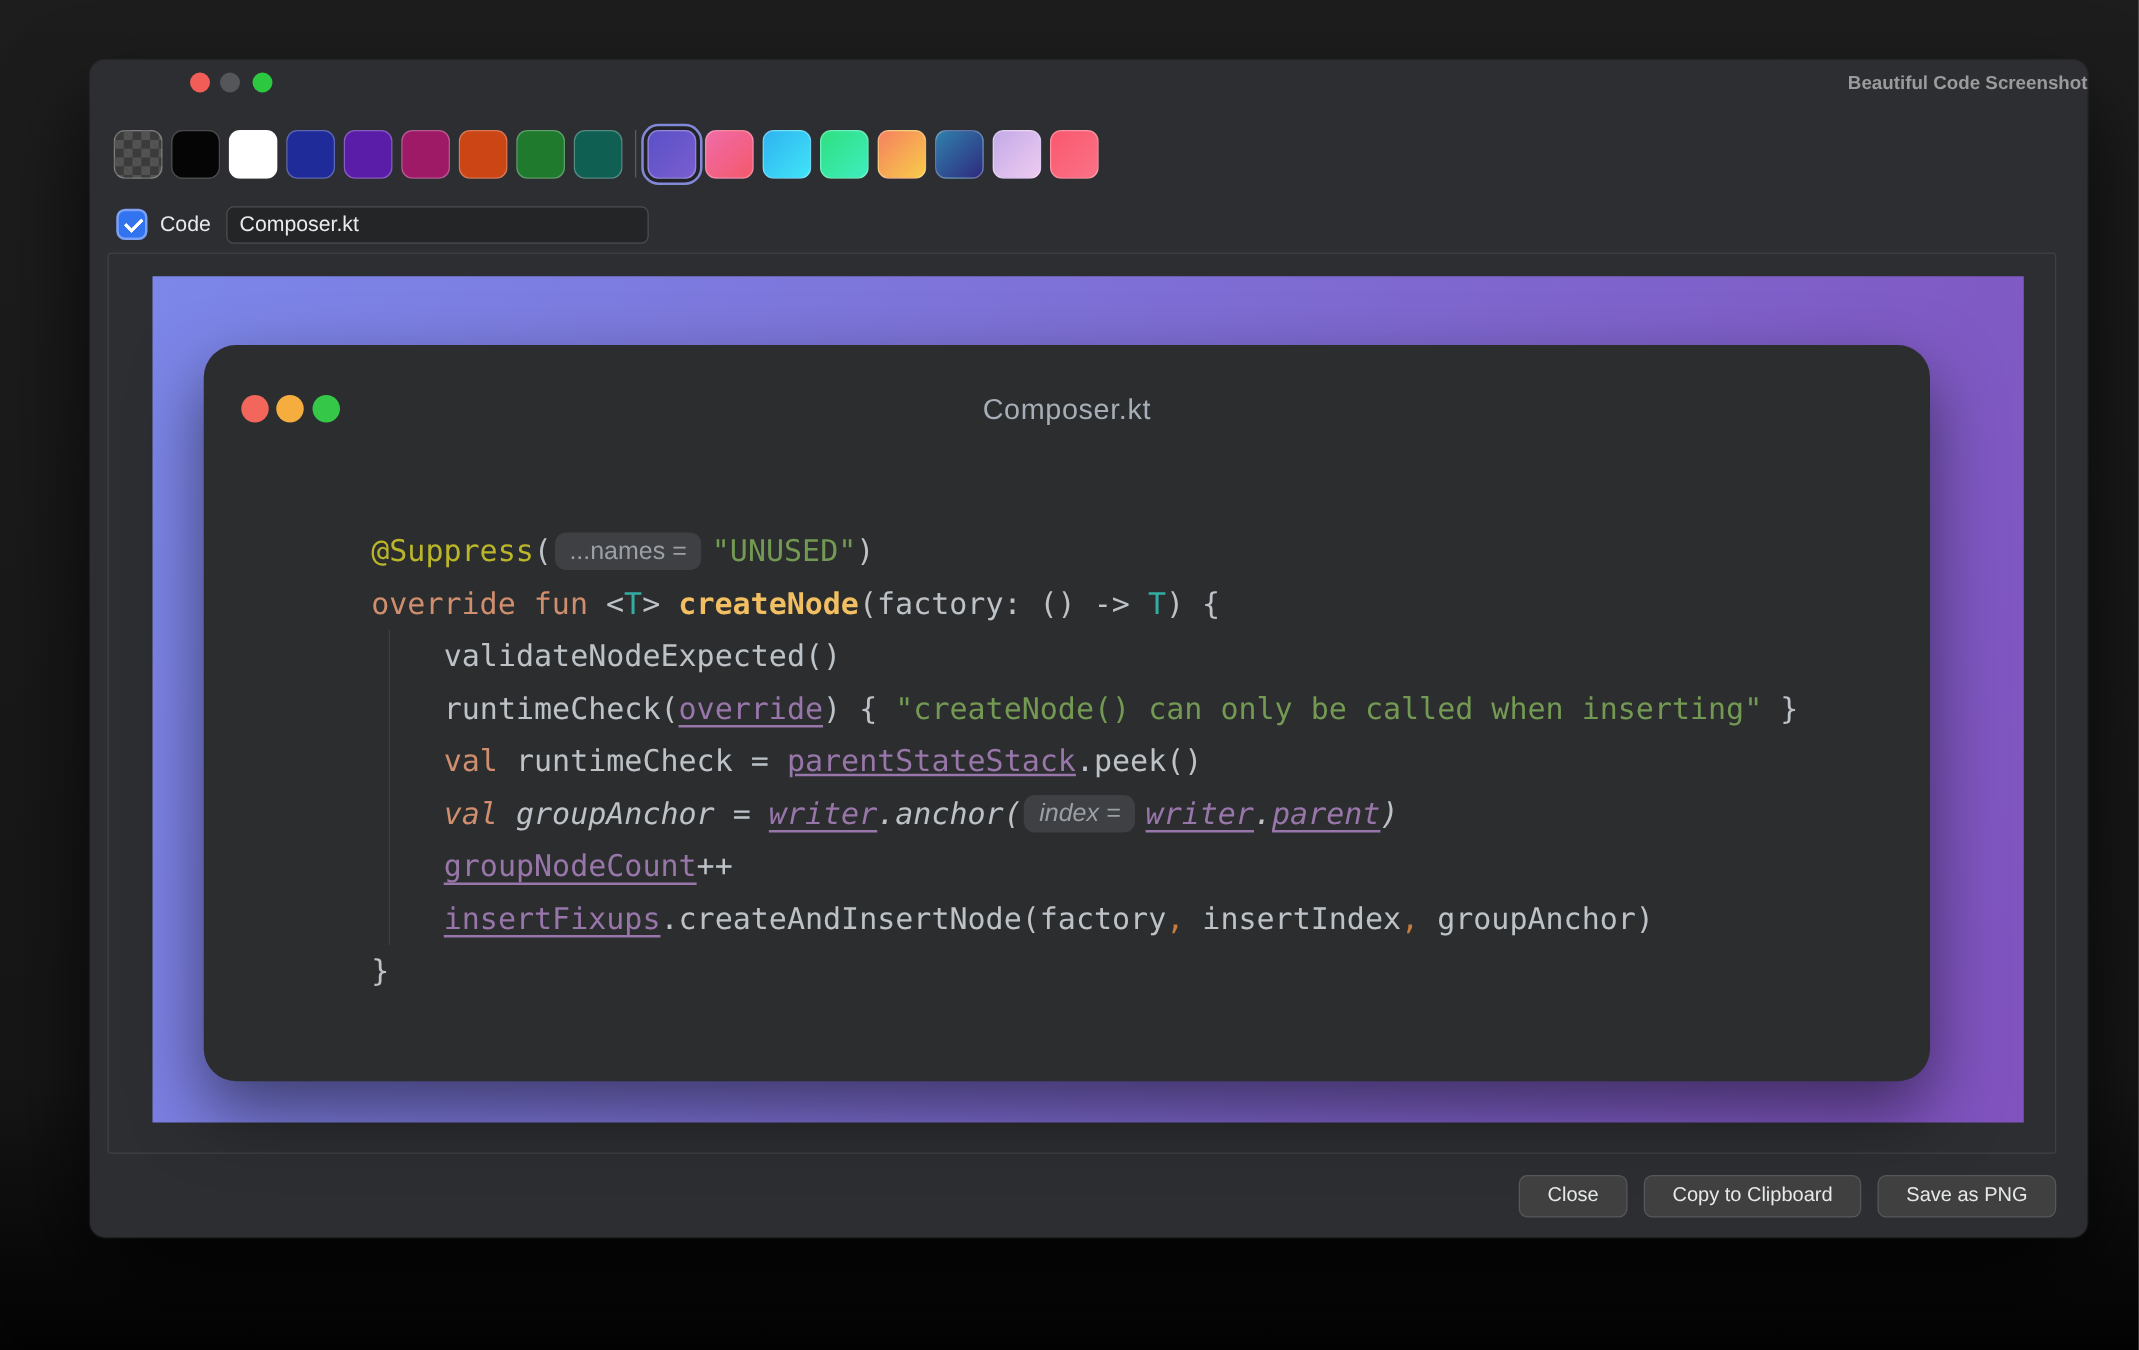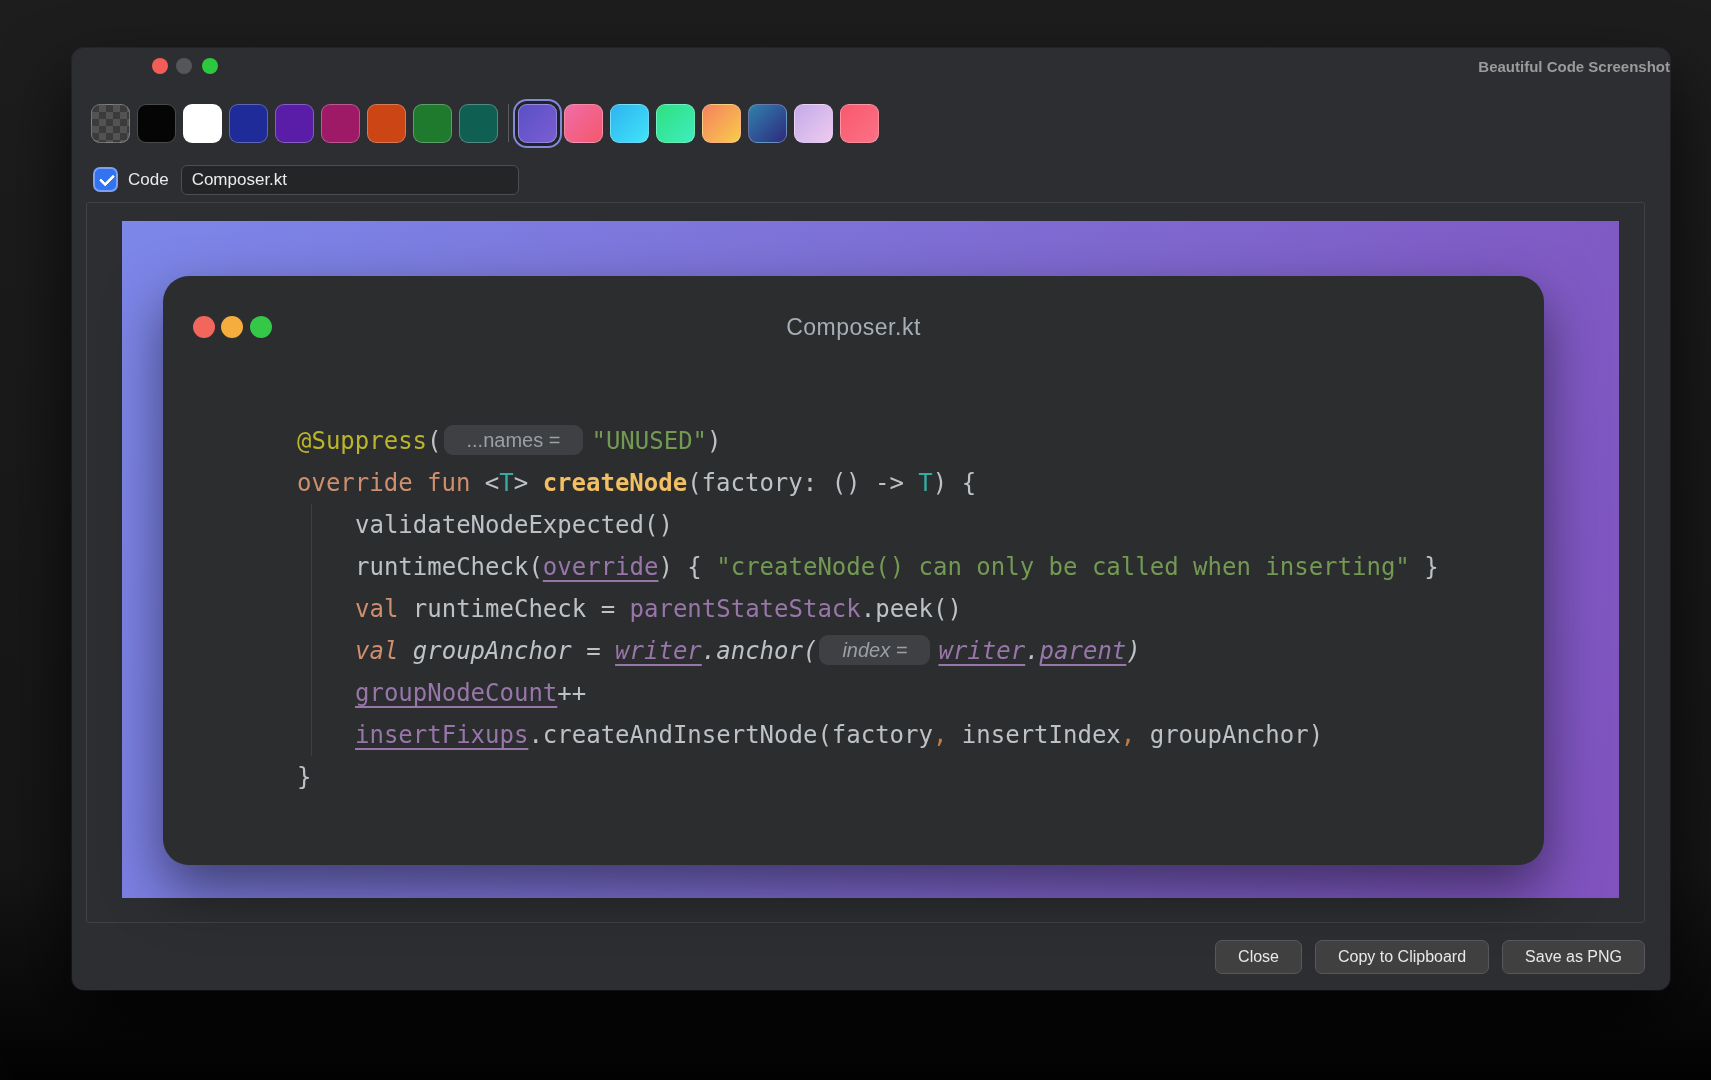--- a/index.html
+++ b/index.html
@@ -95,26 +95,26 @@
   .code-line{height:42px;line-height:42px;white-space:pre;}
   .code-line span{white-space:pre;}
   .indent-guide{position:absolute;left:148px;top:228px;width:1px;height:252px;background:#3d3f42;}
   .tk-annotation{color:var(--c-annotation);}
   .tk-keyword{color:var(--c-keyword);}
   .tk-fndecl{color:var(--c-fndecl);font-weight:bold;}
   .tk-typeparam{color:var(--c-typeparam);}
   .tk-string{color:var(--c-string);}
   .tk-plain{color:var(--c-plain);}
   .tk-comma{color:var(--c-comma);}
-  .tk-prop{color:var(--c-prop);}
+  .tk-prop{color:var(--c-prop);text-decoration:underline;}
   .tk-propu{color:var(--c-prop);text-decoration:underline;text-underline-offset:5px;text-decoration-thickness:1.5px;}
   .tk-hint{
     display:inline-block;background:var(--c-hintbg);color:var(--c-hinttext);
     font-family:"Liberation Sans",sans-serif;font-size:20px;line-height:30px;
-    border-radius:9px;padding:0 23px;margin:4px 8px 0 2px;vertical-align:2px;
+    border-radius:9px;padding:0 12px;margin:4px 8px 0 2px;vertical-align:2px;
   }
   
   .footer{
     position:absolute;right:25px;top:892px;display:flex;gap:13px;
   }
   .btn{
     height:34px;padding:0 22px;border-radius:7px;
     background:#404040;border:1px solid #56585b;
     color:#e6e8ea;font-size:16px;font-family:"Liberation Sans",sans-serif;
     display:flex;align-items:center;cursor:pointer;

